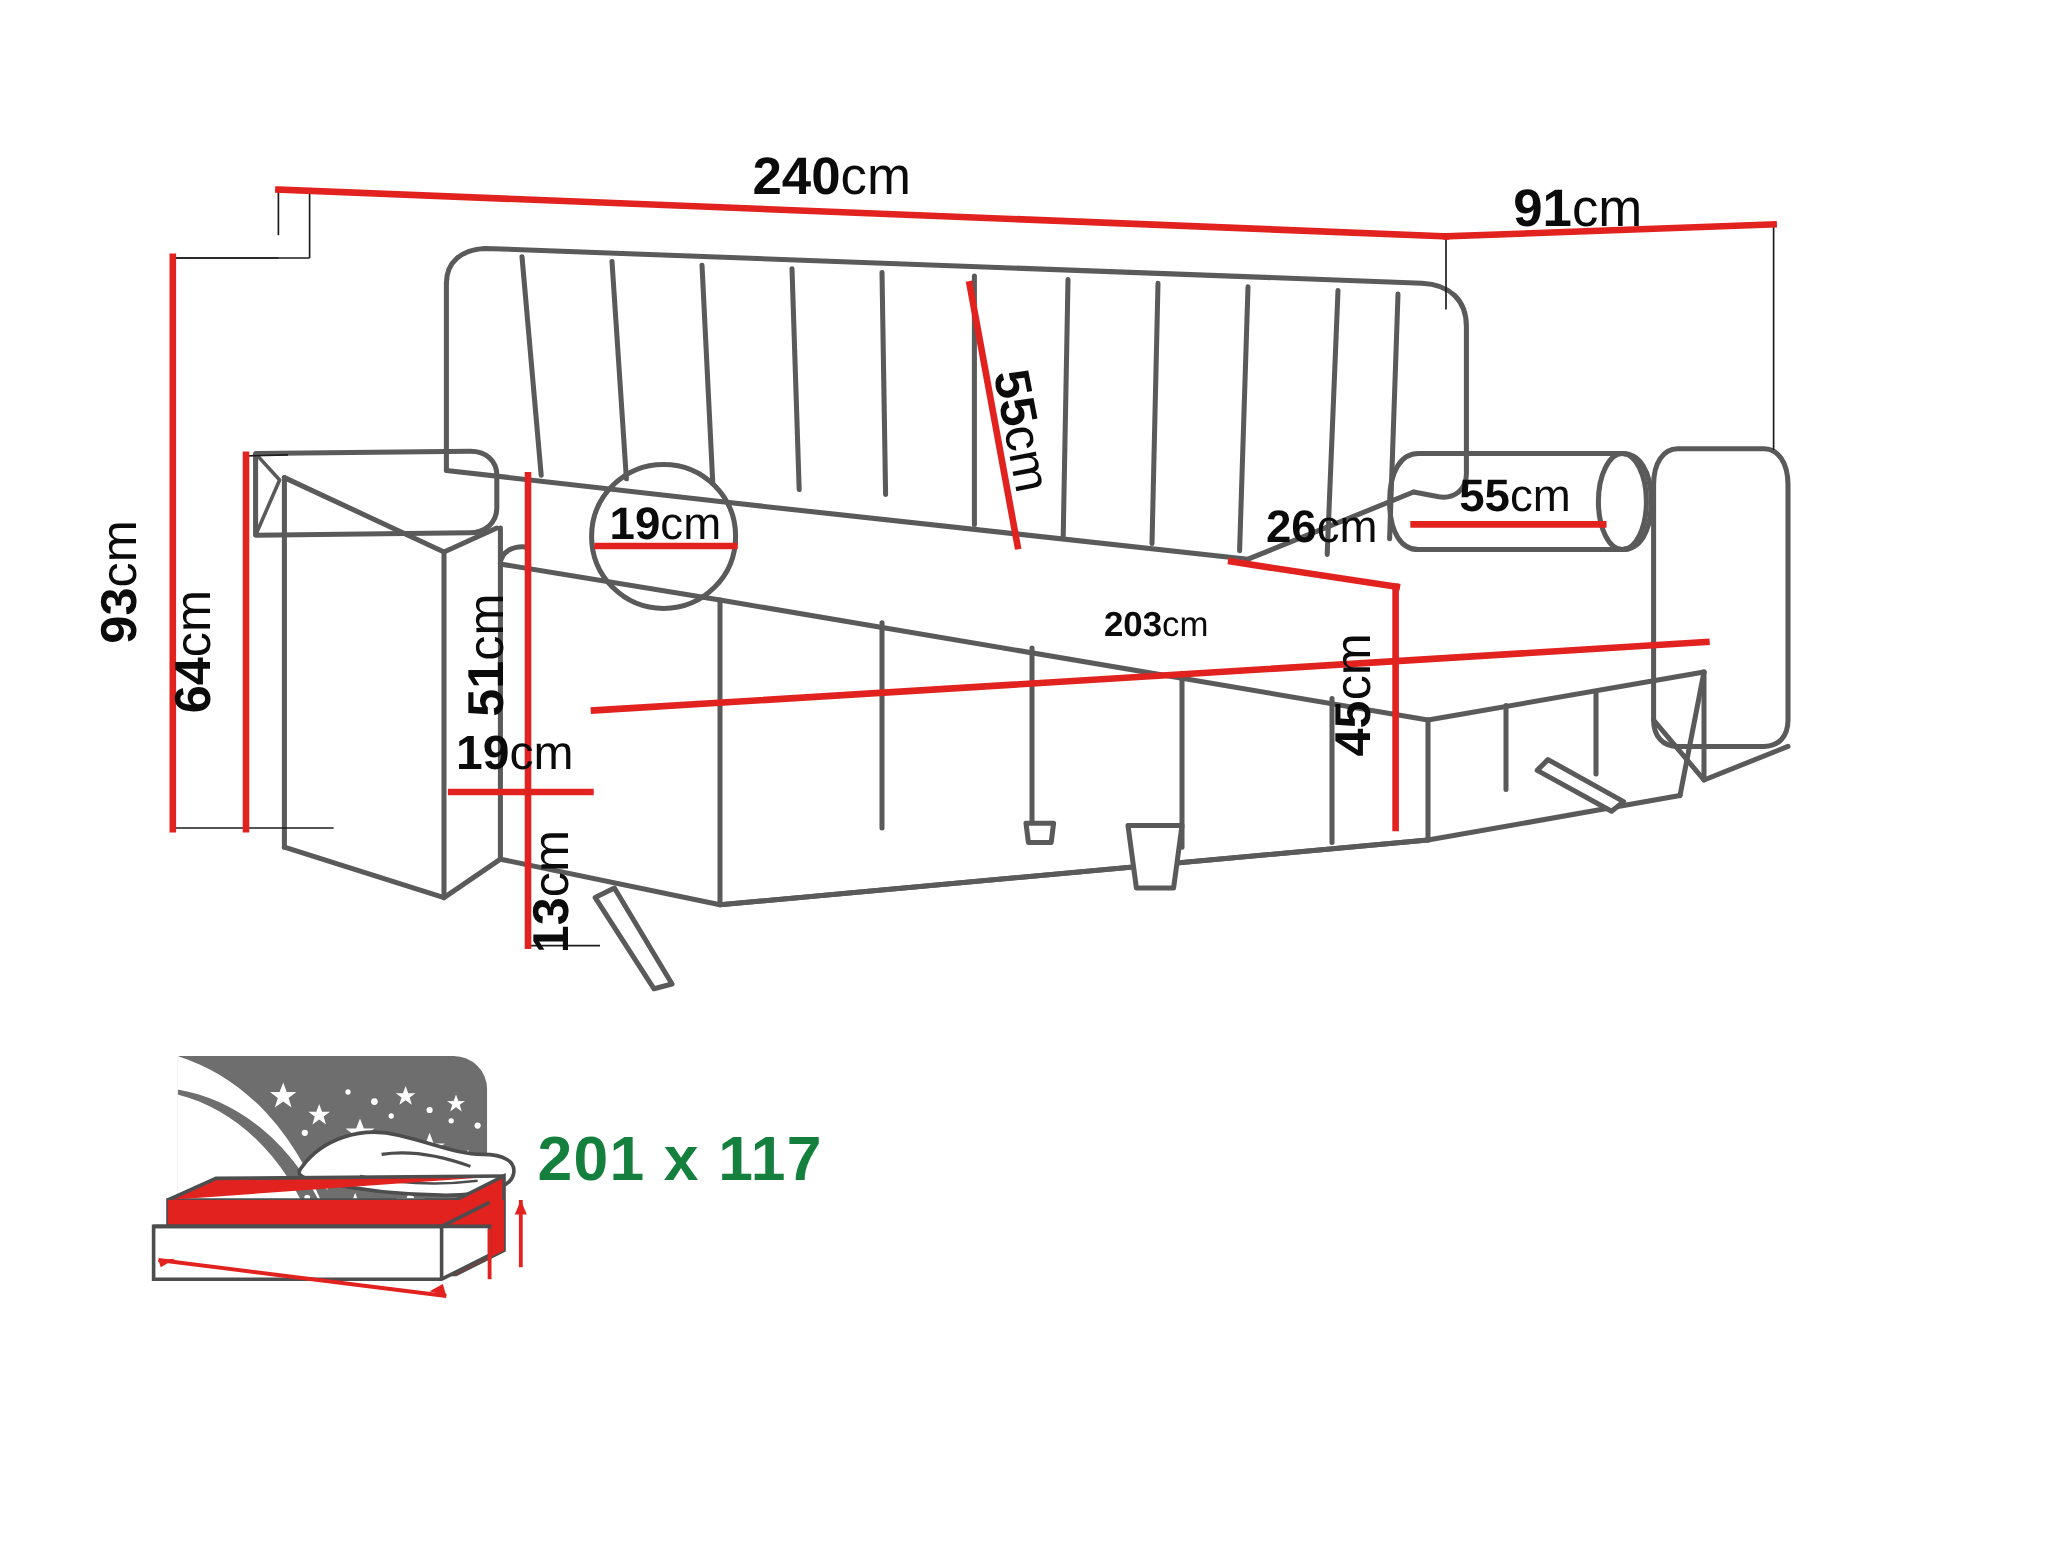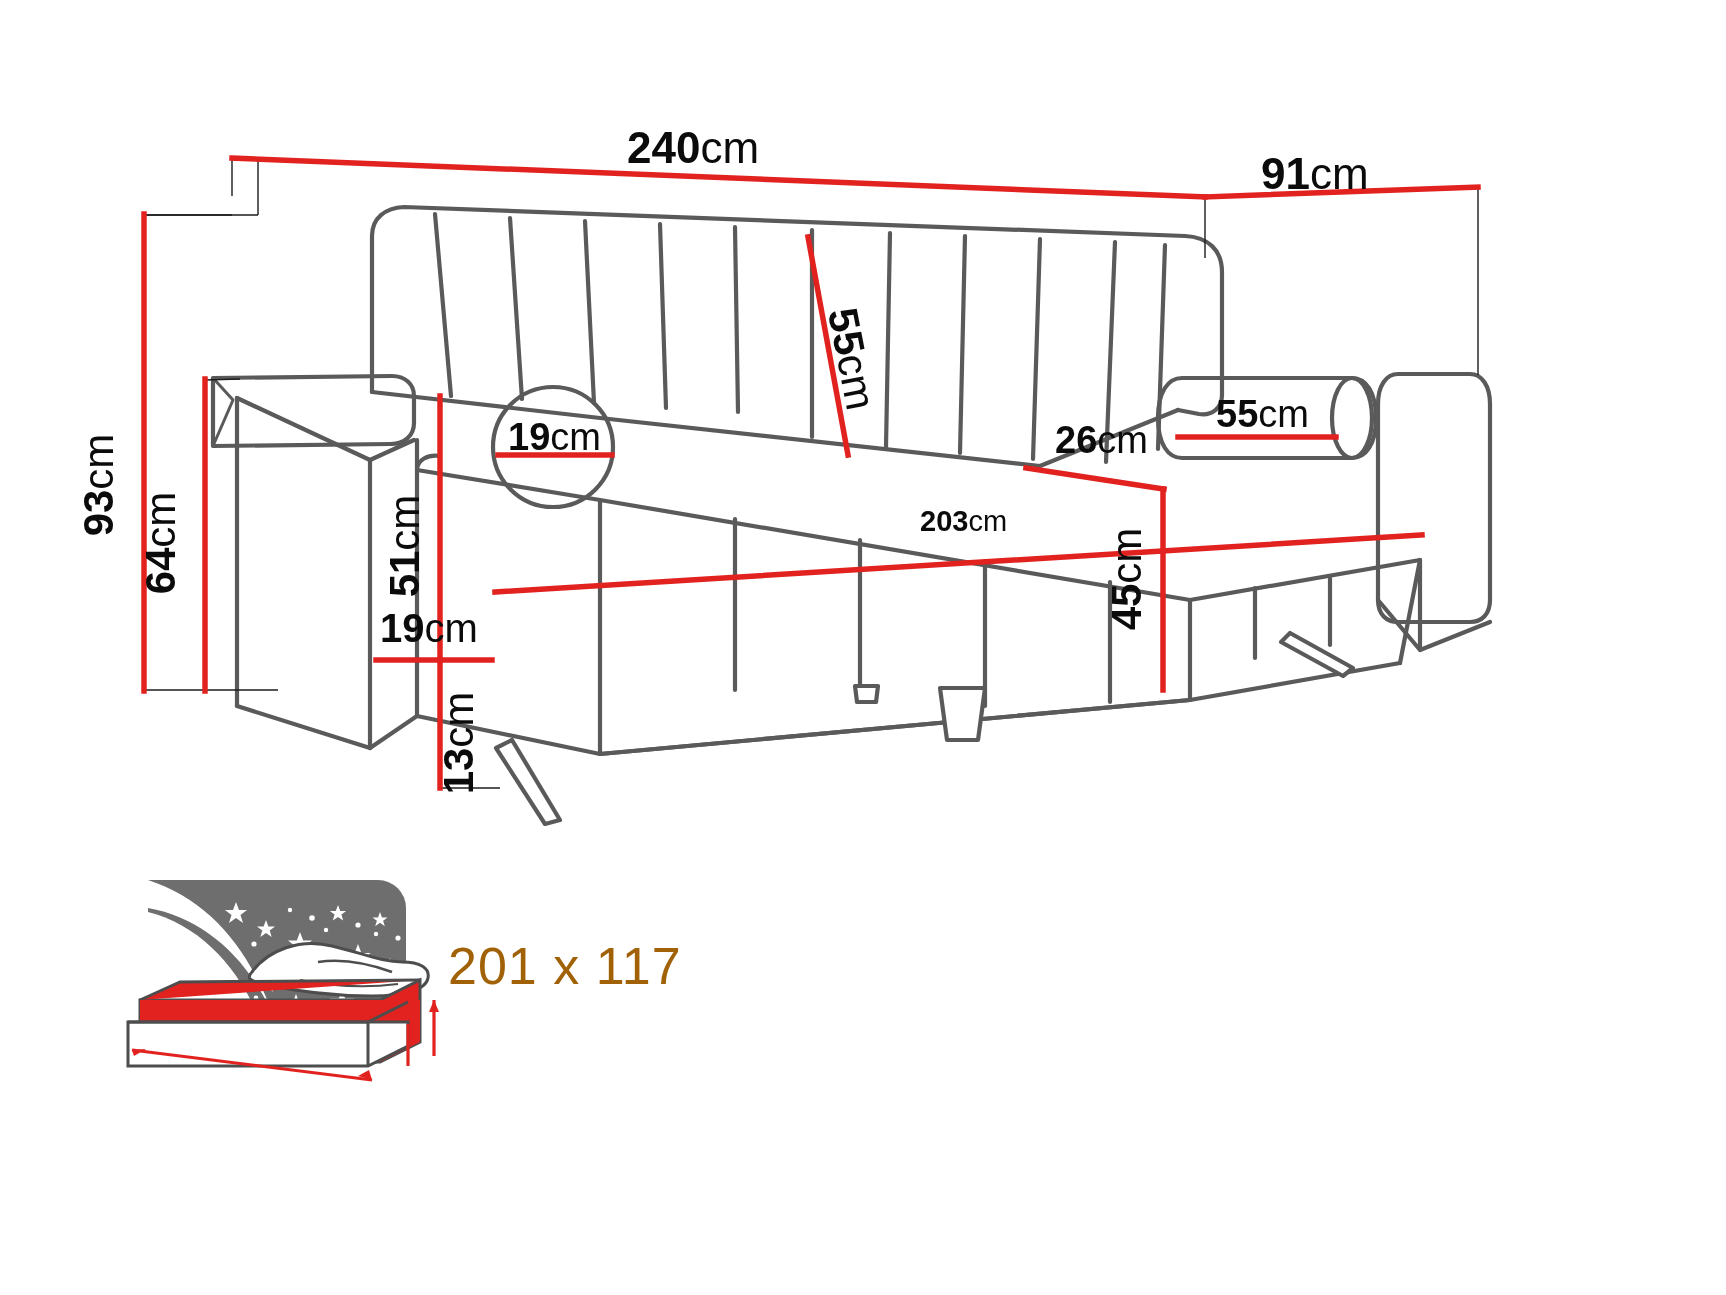--- a/index.html
+++ b/index.html
@@ -3,22 +3,22 @@
 <meta charset="utf-8">
 <style>
   html,body{margin:0;padding:0;background:#ffffff;}
   body{width:1726px;height:1295px;position:relative;overflow:hidden;
        font-family:"Liberation Sans","DejaVu Sans",sans-serif;}
   #stage{position:absolute;left:0;top:0;width:1684px;height:1295px;}
   svg.layer{position:absolute;left:0;top:0;width:1726px;height:1295px;overflow:visible;}
   .dimlabel{position:absolute;white-space:nowrap;color:#0b0b0b;line-height:1;}
   .dimlabel .num{font-weight:bold;}
   .dimlabel .unit{font-weight:normal;}
-  .mattress-label{position:absolute;white-space:nowrap;color:#a16207;
-      font-weight:normal;font-size:52px;letter-spacing:1px;line-height:1;}
+  .mattress-label{position:absolute;white-space:nowrap;color:#15803d;
+      font-weight:bold;font-size:52px;letter-spacing:1px;line-height:1;}
 </style>
 </head>
 <body>
 
 <div id="stage">
 
   <svg class="layer" viewBox="0 0 1726 1295">
     <g fill="none" stroke="#5a5a5a" stroke-width="4.2" stroke-linejoin="round" stroke-linecap="round">
 
       <path d="M372,236 C372,218 385,208 404,207

